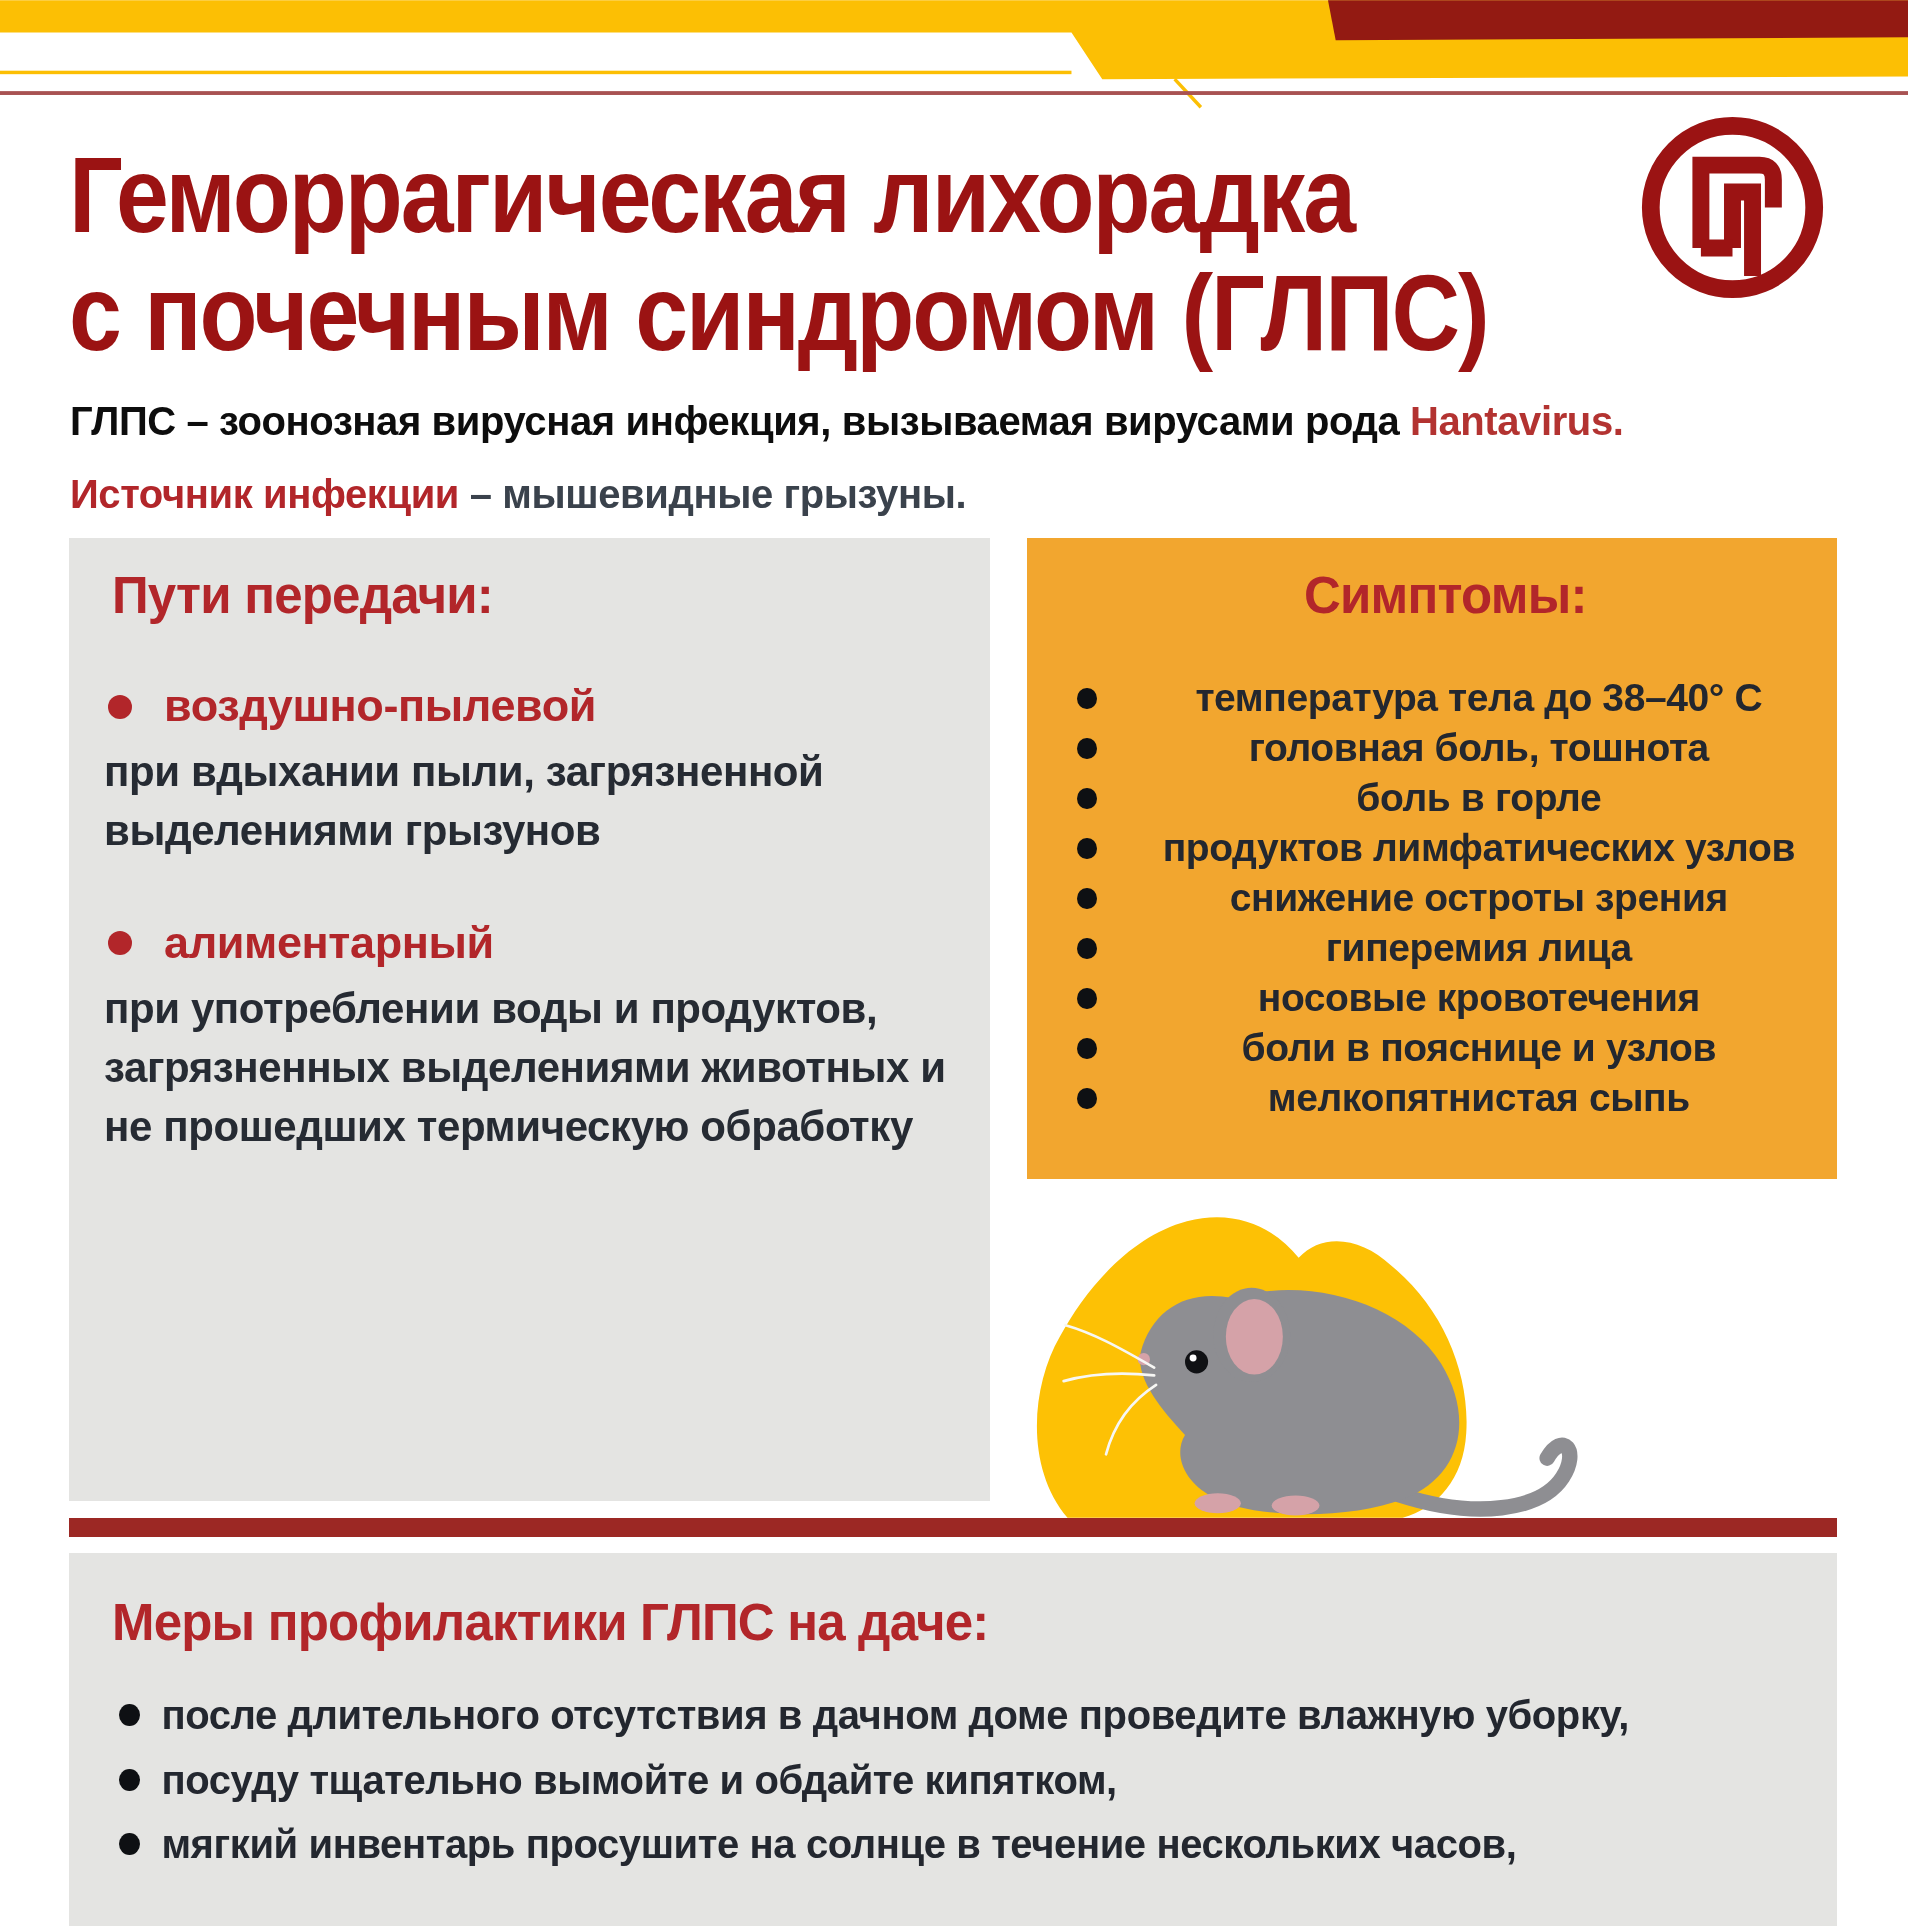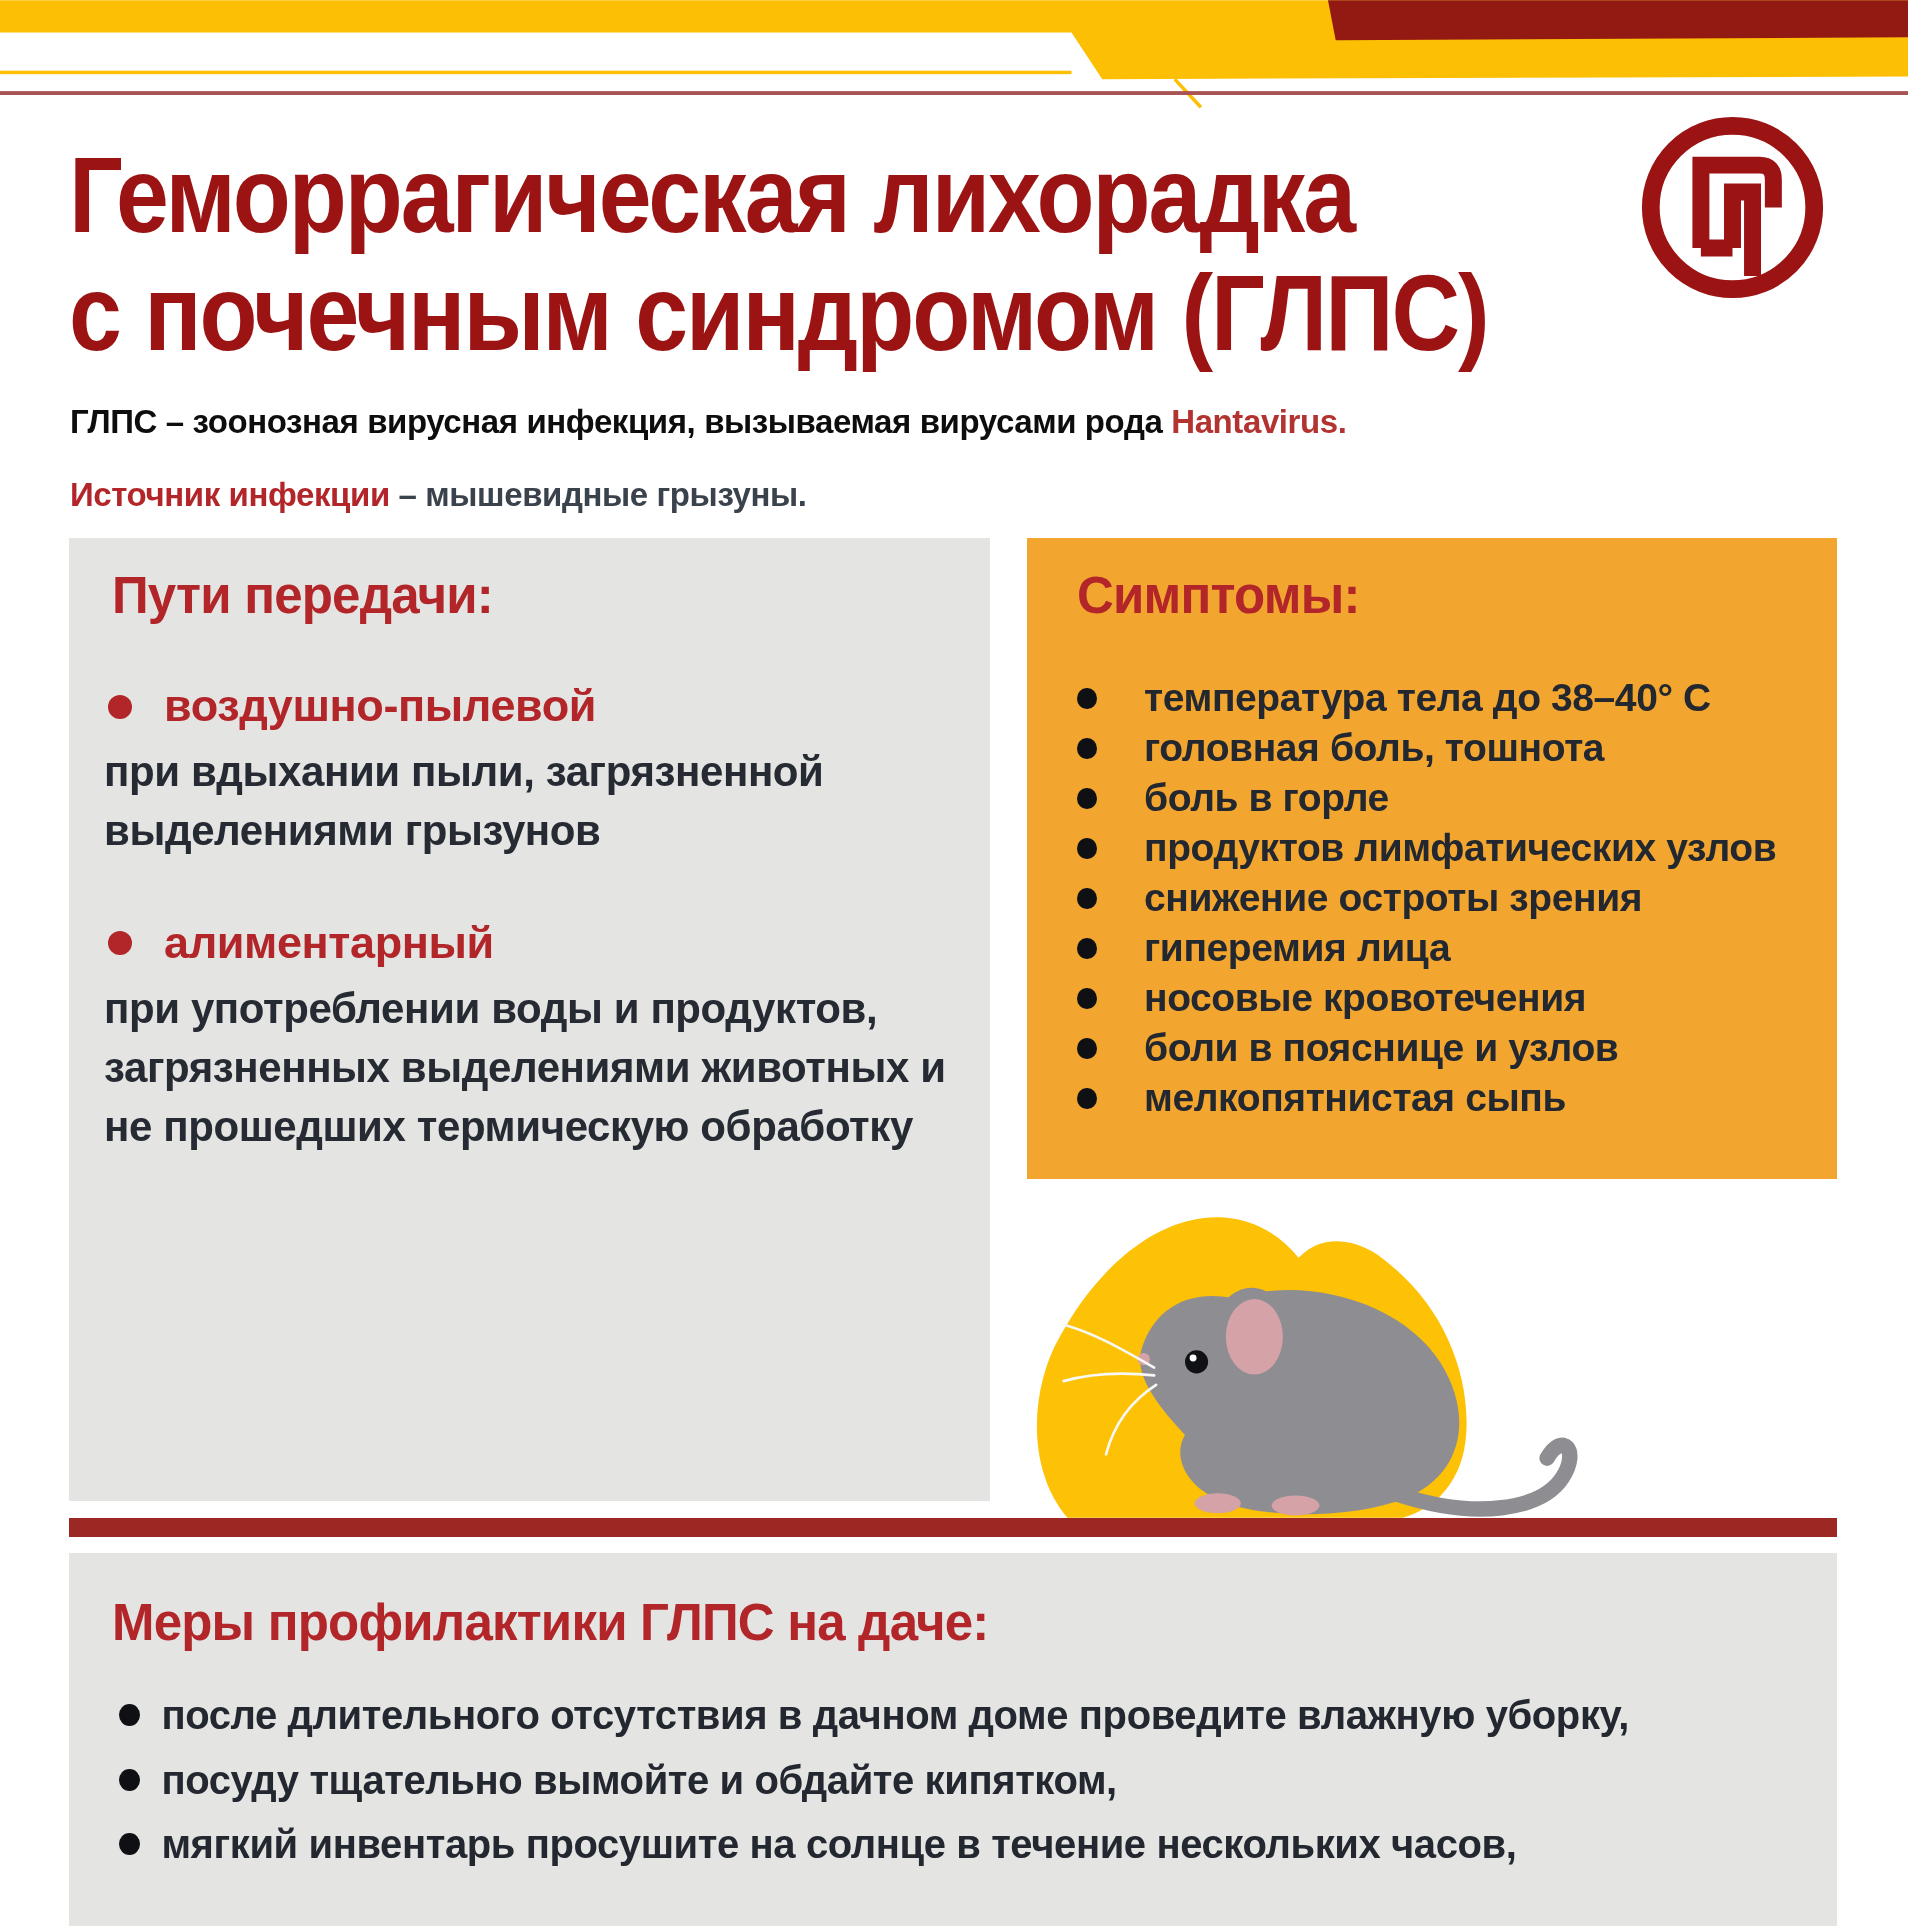--- a/index.html
+++ b/index.html
@@ -17,33 +17,33 @@
 
   .title{
     position:absolute;left:69px;top:136px;margin:0;
     font-size:108px;line-height:118px;font-weight:700;
     color:#9B1313;letter-spacing:-2.3px;
     transform:scaleX(0.88);transform-origin:0 0;
     white-space:nowrap;
   }
   .intro{
     position:absolute;left:70px;top:385px;margin:0;
-    font-size:33px;line-height:73px;font-weight:700;
+    font-size:40px;line-height:73px;font-weight:700;
     color:#0D0D0D;width:1787px;letter-spacing:-0.4px;
   }
   .intro .accent{color:#B33331;}
   .intro .accent2{color:#B2262A;}
   .intro .dark{color:#3A424C;}
 
   .panel{position:absolute;box-sizing:border-box;}
   .panel-gray{background:#E4E4E2;}
   .panel-orange{background:#F2A62F;}
 
   .left-panel{left:69px;top:538px;width:921px;height:963px;padding:23px 11.6px 0 35px;}
-  .sym-panel{left:1027px;top:538px;width:810px;height:641px;padding:23px 15.4px 0 42px;}
+  .sym-panel{left:1027px;top:538px;width:810px;height:641px;padding:23px 15.4px 0 42px;text-align:center;}
   .prev-panel{left:69px;top:1553px;width:1768px;height:992px;padding:35px 39px 0 35px;}
 
   h2{margin:8px;font-size:51px;line-height:54px;font-weight:700;color:#B2262A;letter-spacing:-0.8px;}
   .left-panel h2{margin-bottom:58px;}
   .sym-panel h2{margin-bottom:50px;}
   .prev-panel h2{margin-bottom:35px;}
 
   .route{margin-bottom:58px;}
   .route-label{
     position:relative;padding-left:60px;

